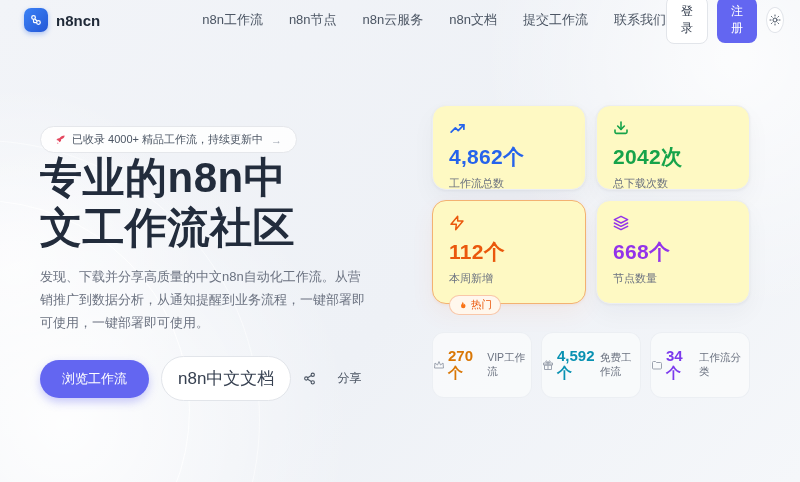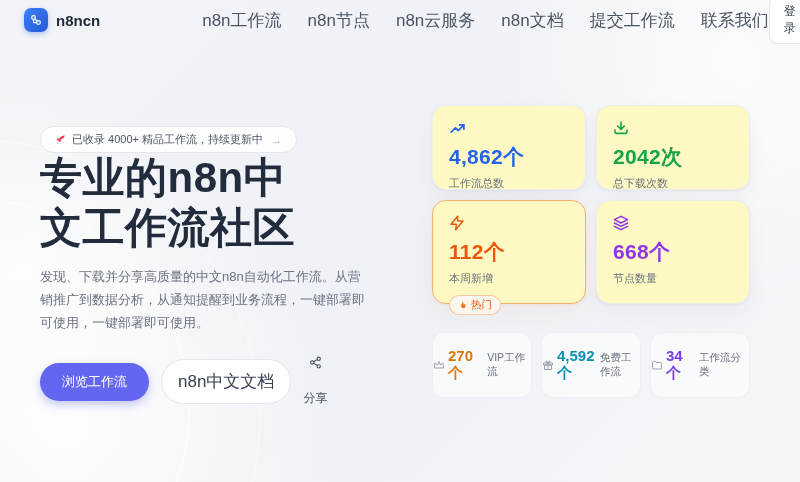--- a/index.html
+++ b/index.html
@@ -17,36 +17,36 @@
   .deco-curve { position:absolute; border-radius:50%; border:1.5px solid rgba(255,255,255,.85); pointer-events:none; }
   .deco-1 { width:420px; height:420px; left:-230px; top:200px; }
   .deco-2 { width:560px; height:560px; left:-300px; top:140px; border-color:rgba(255,255,255,.55); }
 
   
   .navbar { position:absolute; left:0; top:0; width:100%; height:40px; display:flex; align-items:center; padding:16px 24px; }
   .logo { display:flex; align-items:center; gap:8px; cursor:pointer; }
   .logo-badge { width:24px; height:24px; border-radius:7px; background:linear-gradient(135deg,#3b82f6,#2457d6); display:flex; align-items:center; justify-content:center; box-shadow:0 2px 5px rgba(37,99,235,.35); }
   .logo-name { font-size:15px; font-weight:bold; color:#1f2937; }
   .nav-links { display:flex; align-items:center; gap:26px; margin-left:102px; }
-  .nav-link { font-size:17px; color:#4b5563; cursor:pointer; white-space:nowrap; }
+  .nav-link { font-size:13px; color:#4b5563; cursor:pointer; white-space:nowrap; }
   .nav-right { margin-left:auto; display:flex; align-items:center; gap:9px; }
   .btn-login { font-size:12px; color:#374151; background:#fff; border:1px solid #e2e5ea; border-radius:8px; padding:6px 12px; cursor:pointer; }
   .btn-register { font-size:12px; color:#fff; background:#6366f1; border:none; border-radius:8px; padding:6px 12px; cursor:pointer; }
   .btn-theme { width:26px; height:26px; border-radius:50%; background:#fff; border:1px solid #e2e5ea; display:flex; align-items:center; justify-content:center; cursor:pointer; }
 
   
   .hero { position:absolute; left:40px; top:126px; width:340px; }
   .hero-badge { display:inline-flex; align-items:center; gap:6px; background:rgba(255,255,255,.85); border:1px solid #e5e7eb; border-radius:999px; padding:5px 14px; font-size:11px; color:#4b5563; cursor:pointer; }
   .hero-badge .arrow { color:#9ca3af; margin-left:2px; }
   .hero-title { font-size:42px; line-height:1.18; font-weight:bold; color:#222c3c; letter-spacing:.5px; }
   .hero-desc { margin-top:14px; font-size:13px; line-height:1.75; color:#6b7280; width:332px; }
   .hero-actions { margin-top:22px; display:flex; align-items:center; gap:12px; }
   .btn-primary { font-size:13px; color:#fff; background:#6366f1; border:none; border-radius:999px; padding:10px 22px; cursor:pointer; box-shadow:0 4px 10px rgba(99,102,241,.35); }
   .btn-secondary { font-size:17px; color:#374151; background:#fff; border:1px solid #e2e5ea; border-radius:999px; padding:10px 16px; cursor:pointer; }
-  .btn-share { display:inline-flex; align-items:center; gap:21px; font-size:12px; color:#4b5563; background:none; border:none; cursor:pointer;flex-direction:column; }
+  .btn-share { display:inline-flex; align-items:center; gap:21px; font-size:12px; color:#4b5563; background:none; border:none; cursor:pointer; }
 
   
   .stats { position:absolute; left:432px; top:105px; width:318px; }
   .cards-grid { display:grid; grid-template-columns:1fr 1fr; gap:10px; }
   .stat-card { background:#fef9c3; border:1px solid #eceef2; border-radius:14px; padding:13px 16px; box-shadow:0 1px 3px rgba(16,24,40,.05), 0 10px 24px rgba(16,24,40,.04); }
   .stat-card.h-sm { height:85px; }
   .stat-card.h-lg { height:104px; }
   .stat-card.hot { border:1.5px solid #f3b272; box-shadow:0 1px 3px rgba(234,88,12,.08), 0 10px 24px rgba(234,88,12,.06); }
   .stat-icon { height:18px; display:flex; align-items:center; }
   .stat-value { margin-top:6px; font-size:21px; font-weight:bold; letter-spacing:.3px; }

